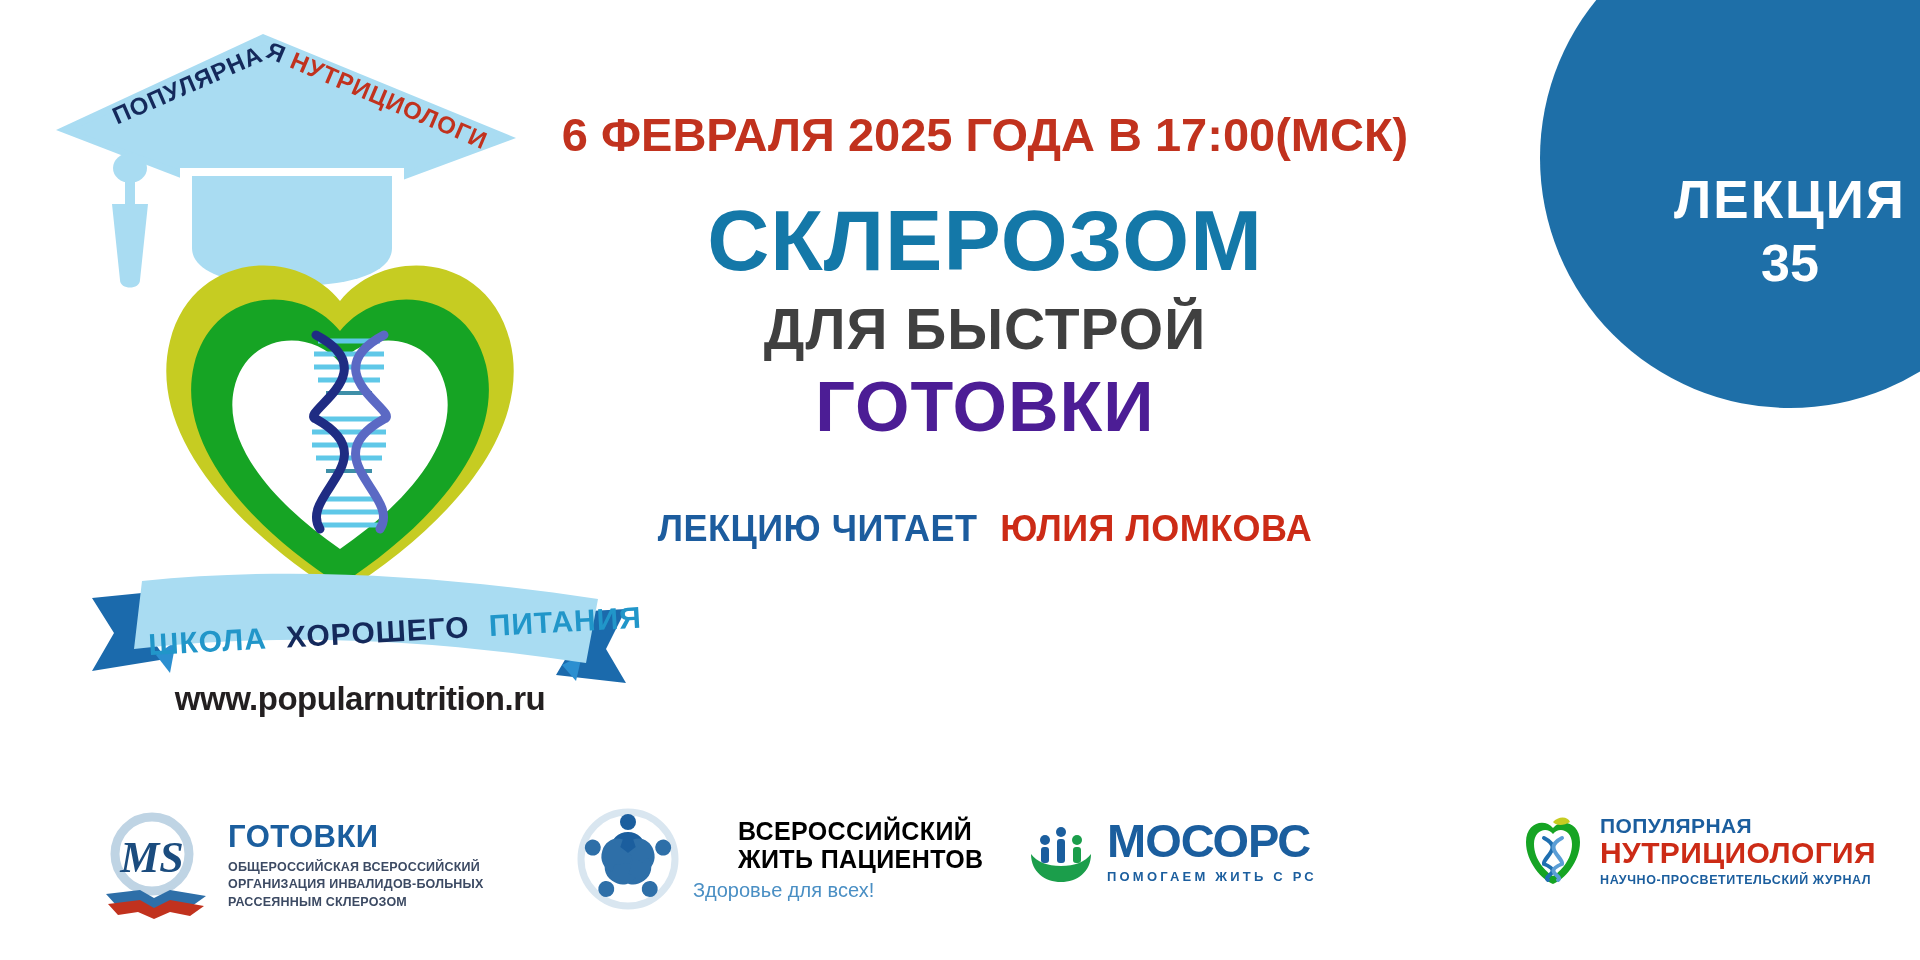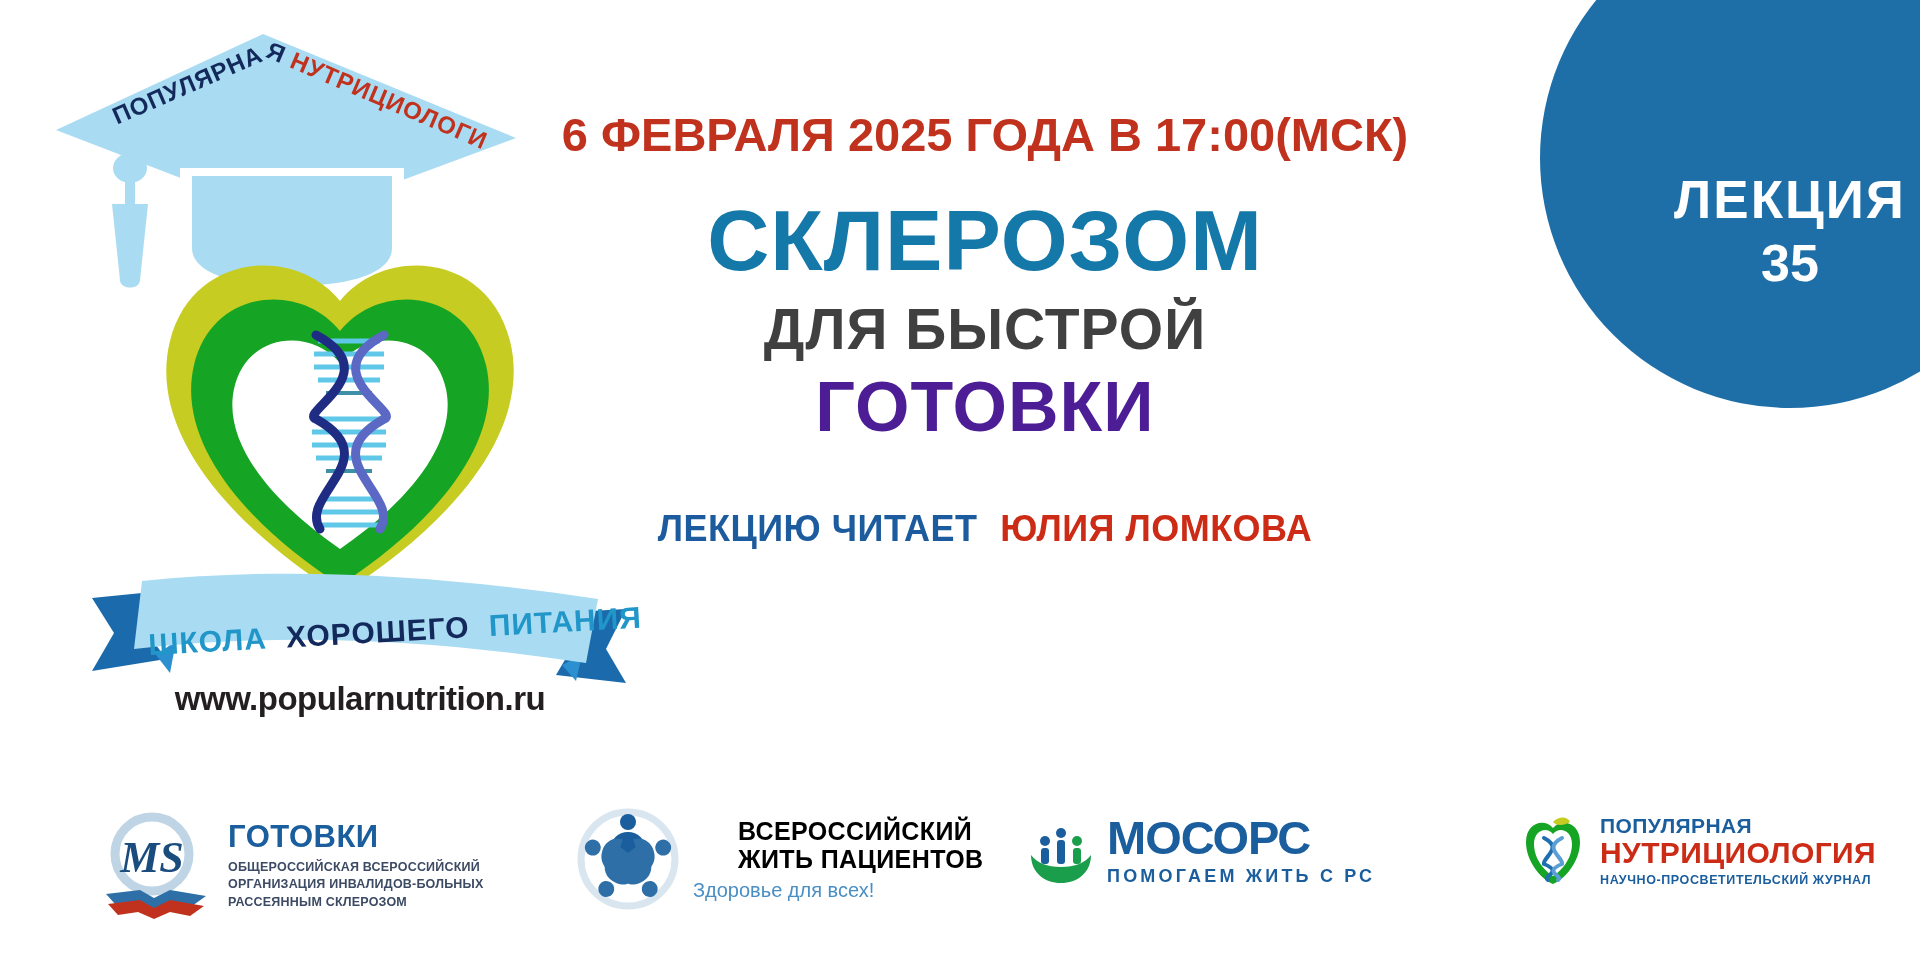--- a/index.html
+++ b/index.html
@@ -97,21 +97,21 @@
   .p1 .sub{font-size:12.5px;font-weight:bold;color:#3C4A63;line-height:1.38;margin-top:7px;letter-spacing:0.2px;}
 
   .p2{left:575px;top:6px;}
   .p2 .txt{margin-left:12px;}
   .p2 .name{font-size:25px;font-weight:bold;color:#000000;line-height:1.12;letter-spacing:0.4px;margin-left:45px;}
   .p2 .sub{font-size:20px;color:#4A8FC4;margin-top:6px;}
 
   .p3{left:1025px;top:14px;}
   .p3 .txt{margin-left:10px;}
   .p3 .name{font-size:47px;font-weight:bold;color:#1B5E9E;line-height:1;letter-spacing:-1px;}
-  .p3 .sub{font-size:18px;font-weight:bold;color:#1B5E9E;letter-spacing:3.2px;margin-top:5px;}
+  .p3 .sub{font-size:13px;font-weight:bold;color:#1B5E9E;letter-spacing:3.2px;margin-top:5px;}
 
   .p4{left:1518px;top:14px;}
   .p4 .txt{margin-left:12px;}
   .p4 .name1{font-size:21px;font-weight:bold;color:#1B5E9E;line-height:1.05;letter-spacing:0.4px;}
   .p4 .name2{font-size:30px;font-weight:bold;color:#CC2B16;line-height:1.05;letter-spacing:0.4px;}
   .p4 .sub{font-size:12.5px;font-weight:bold;color:#1B5E9E;letter-spacing:0.6px;margin-top:5px;}
 </style>
 </head>
 <body>
 

